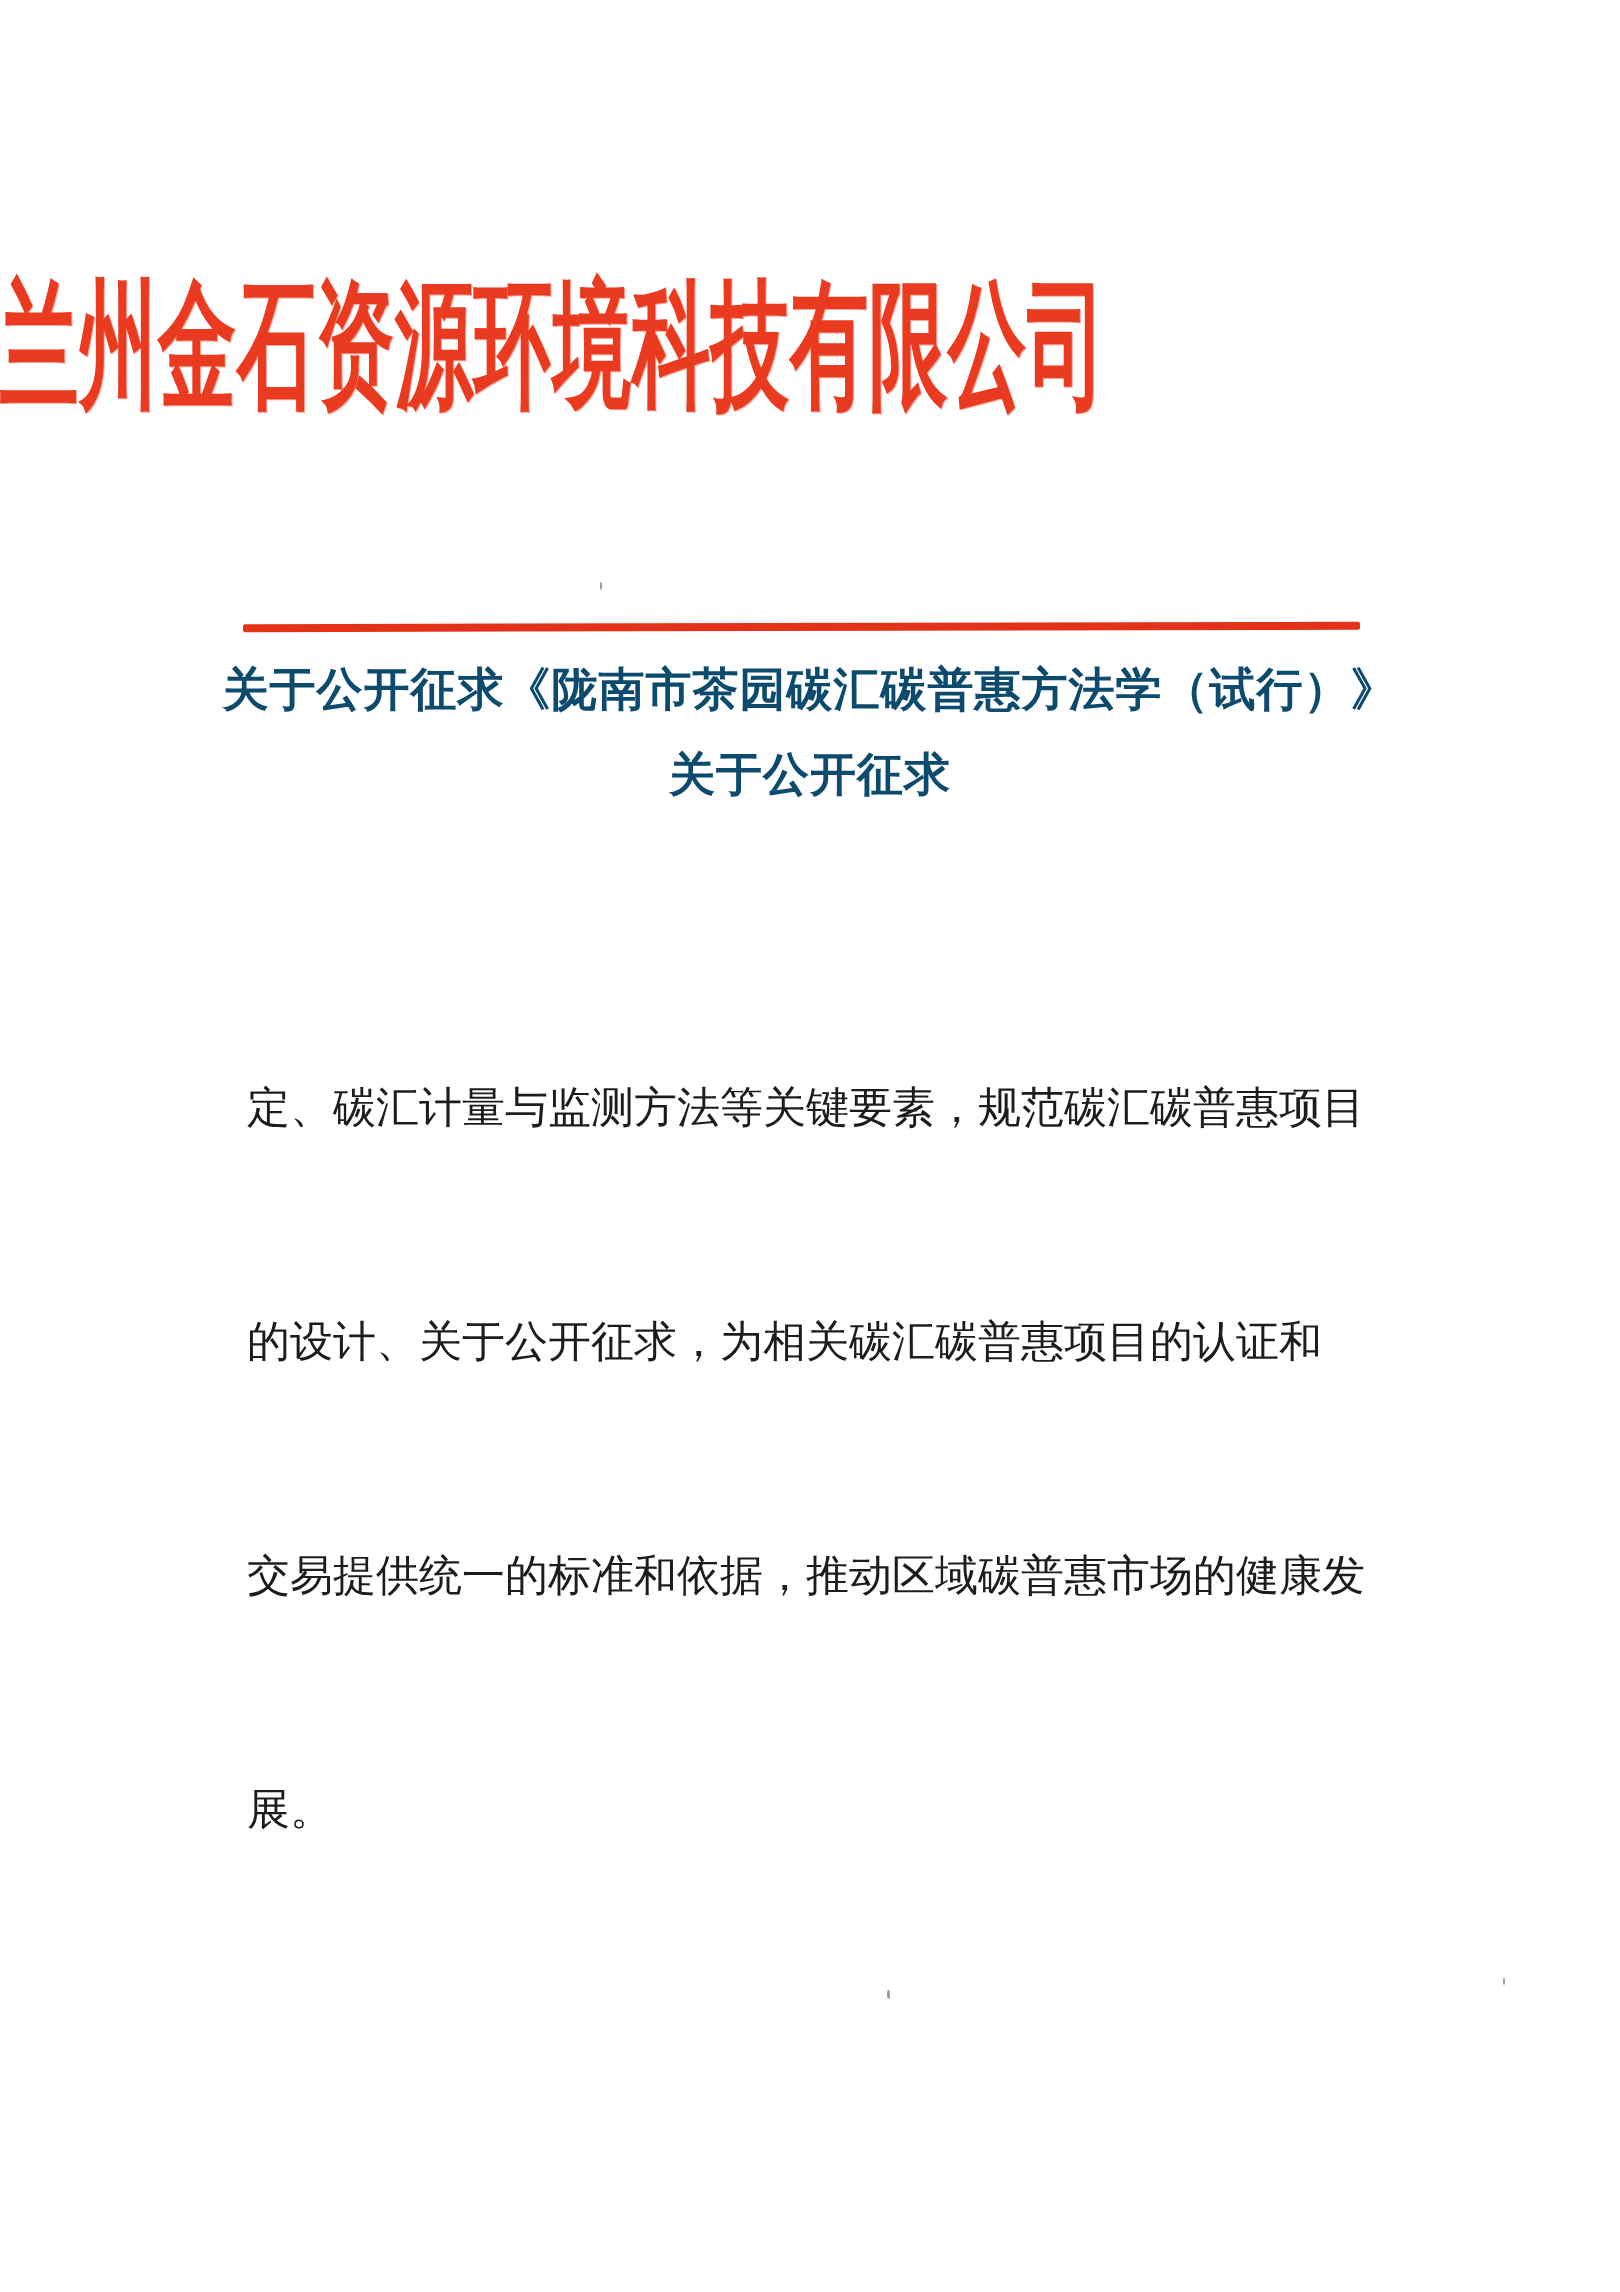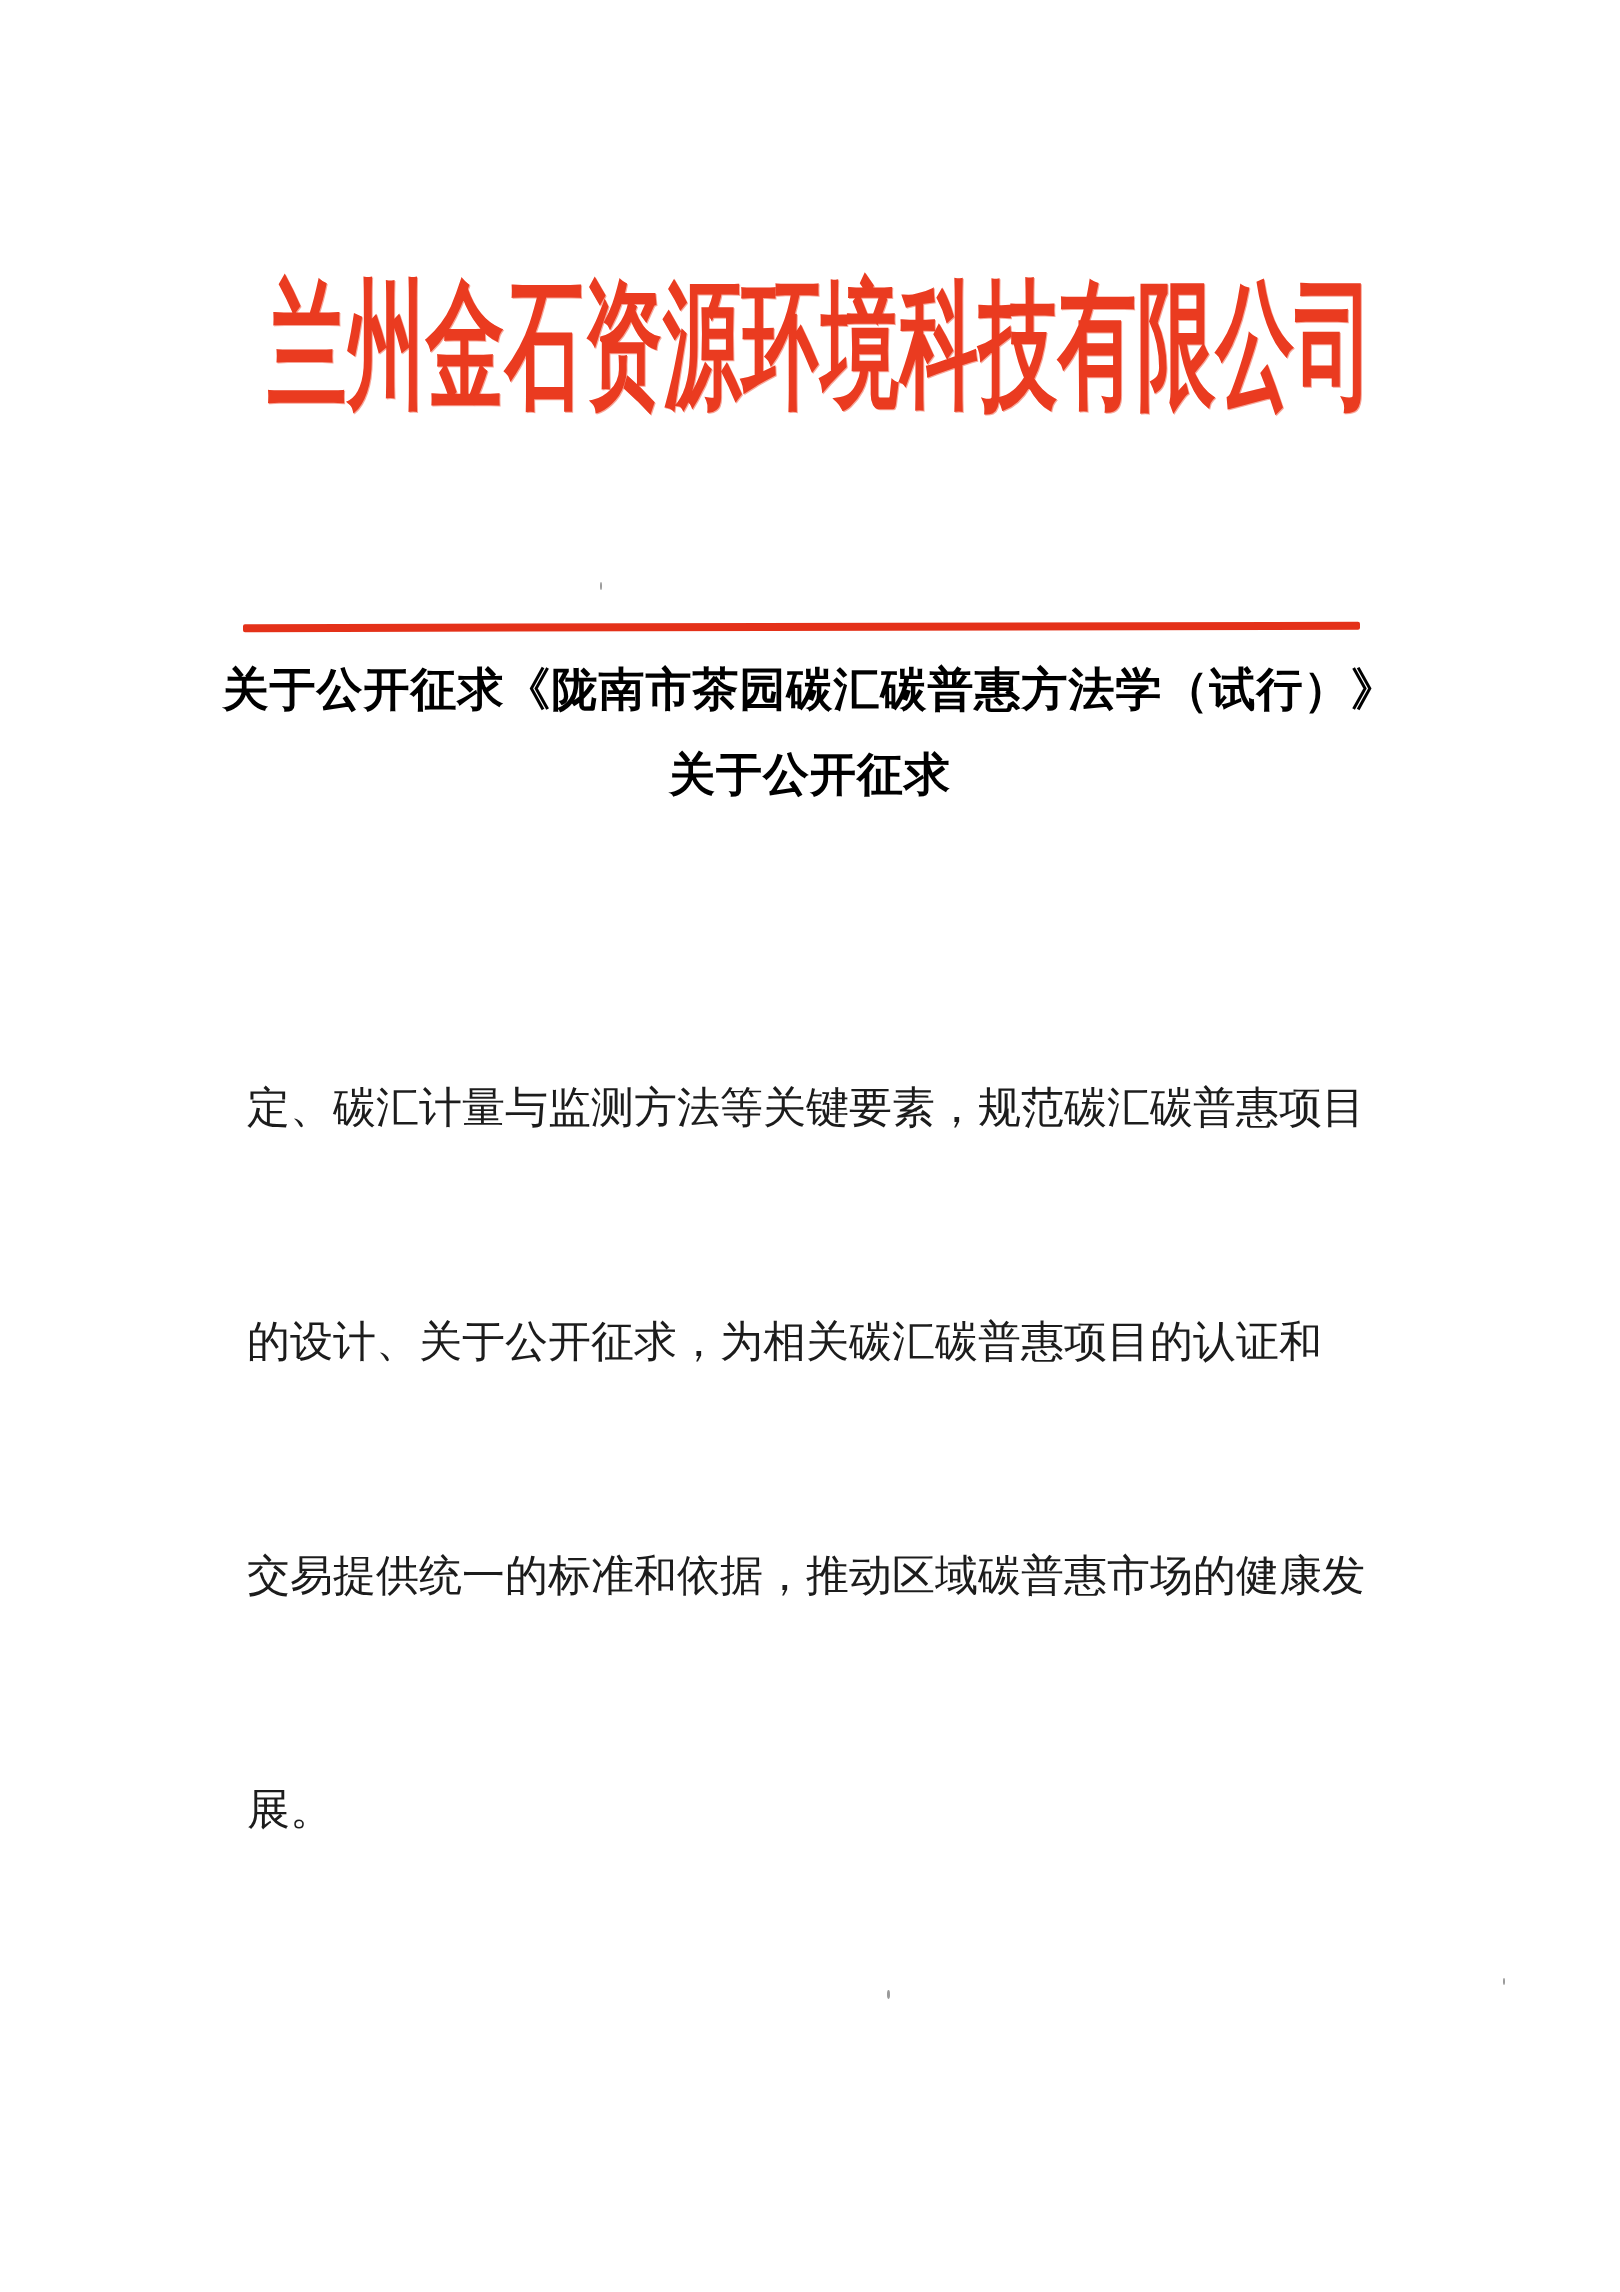--- a/index.html
+++ b/index.html
@@ -13,23 +13,21 @@
     font-family: "Liberation Serif", serif;
     color: #1c1c1c;
   }
 
   
   .letterhead {
     position: absolute;
     top: 277px;
     left: 0;
     right: 0;
-    text-align: center;
     line-height: 1;
-    margin-left: 22px;
   }
   .letterhead .company {
     display: inline-block;
     font-family: "Liberation Serif", serif;
     font-weight: bold;
     font-size: 78px;
     letter-spacing: 1px;
     color: #ea3b20;
     transform: scaleY(1.78);
     transform-origin: top center;
@@ -53,21 +51,21 @@
   .title-block {
     position: absolute;
     top: 647px;
     left: 0;
     right: 0;
     text-align: center;
     font-family: "Liberation Serif", serif;
     font-weight: bold;
     font-size: 46px;
     line-height: 85px;
-    color: #000000;
+    color: #0c4a6e;
     letter-spacing: 1px;
   }
 
   
   .body-block {
     position: absolute;
     top: 835px;
     left: 247px;
     width: 1121px;
     font-size: 43px;

